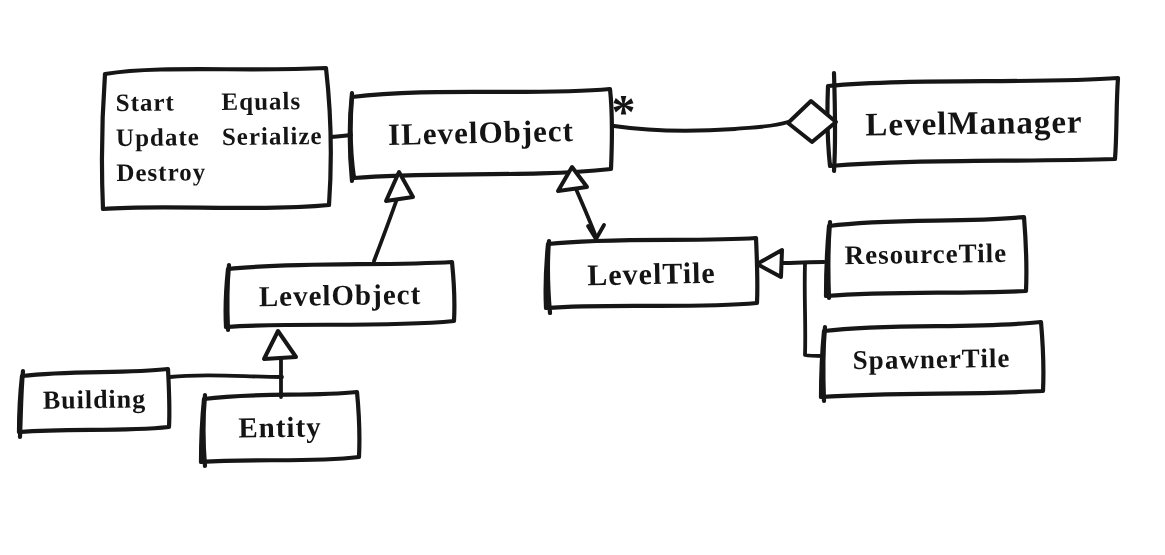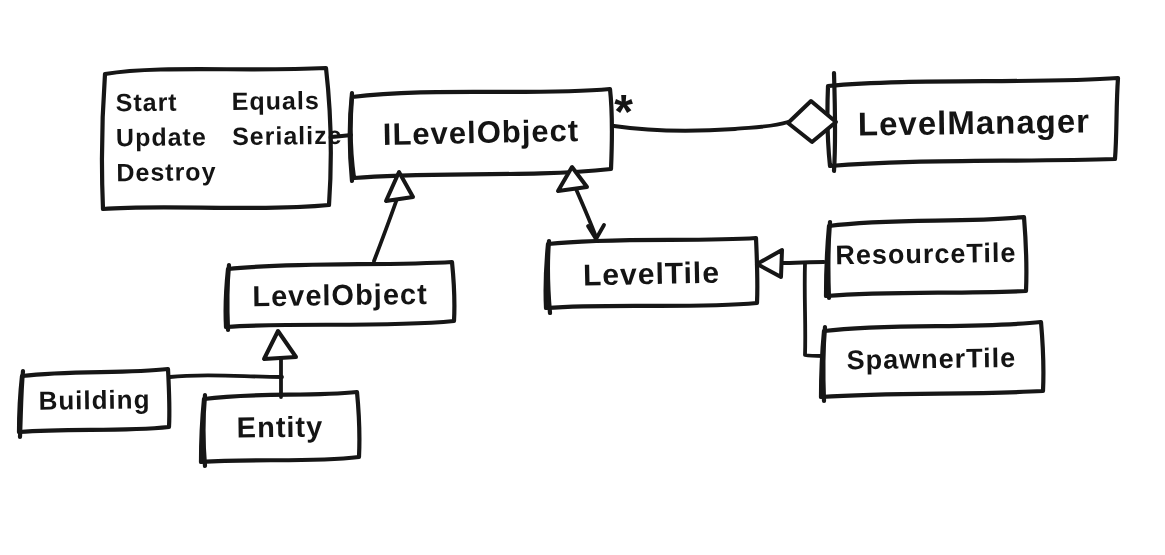--- a/index.html
+++ b/index.html
@@ -6,21 +6,21 @@
     margin: 0;
     padding: 0;
     background: #ffffff;
   }
   #canvas {
     position: relative;
     width: 1162px;
     height: 555px;
     background: #ffffff;
     overflow: hidden;
-    font-family: Liberation Sans, sans-serif;
+    font-family: Liberation Serif, serif;
   }
   #drawing {
     position: absolute;
     left: 0;
     top: 0;
   }
   .label {
     position: absolute;
     color: #141414;
     font-weight: bold;

